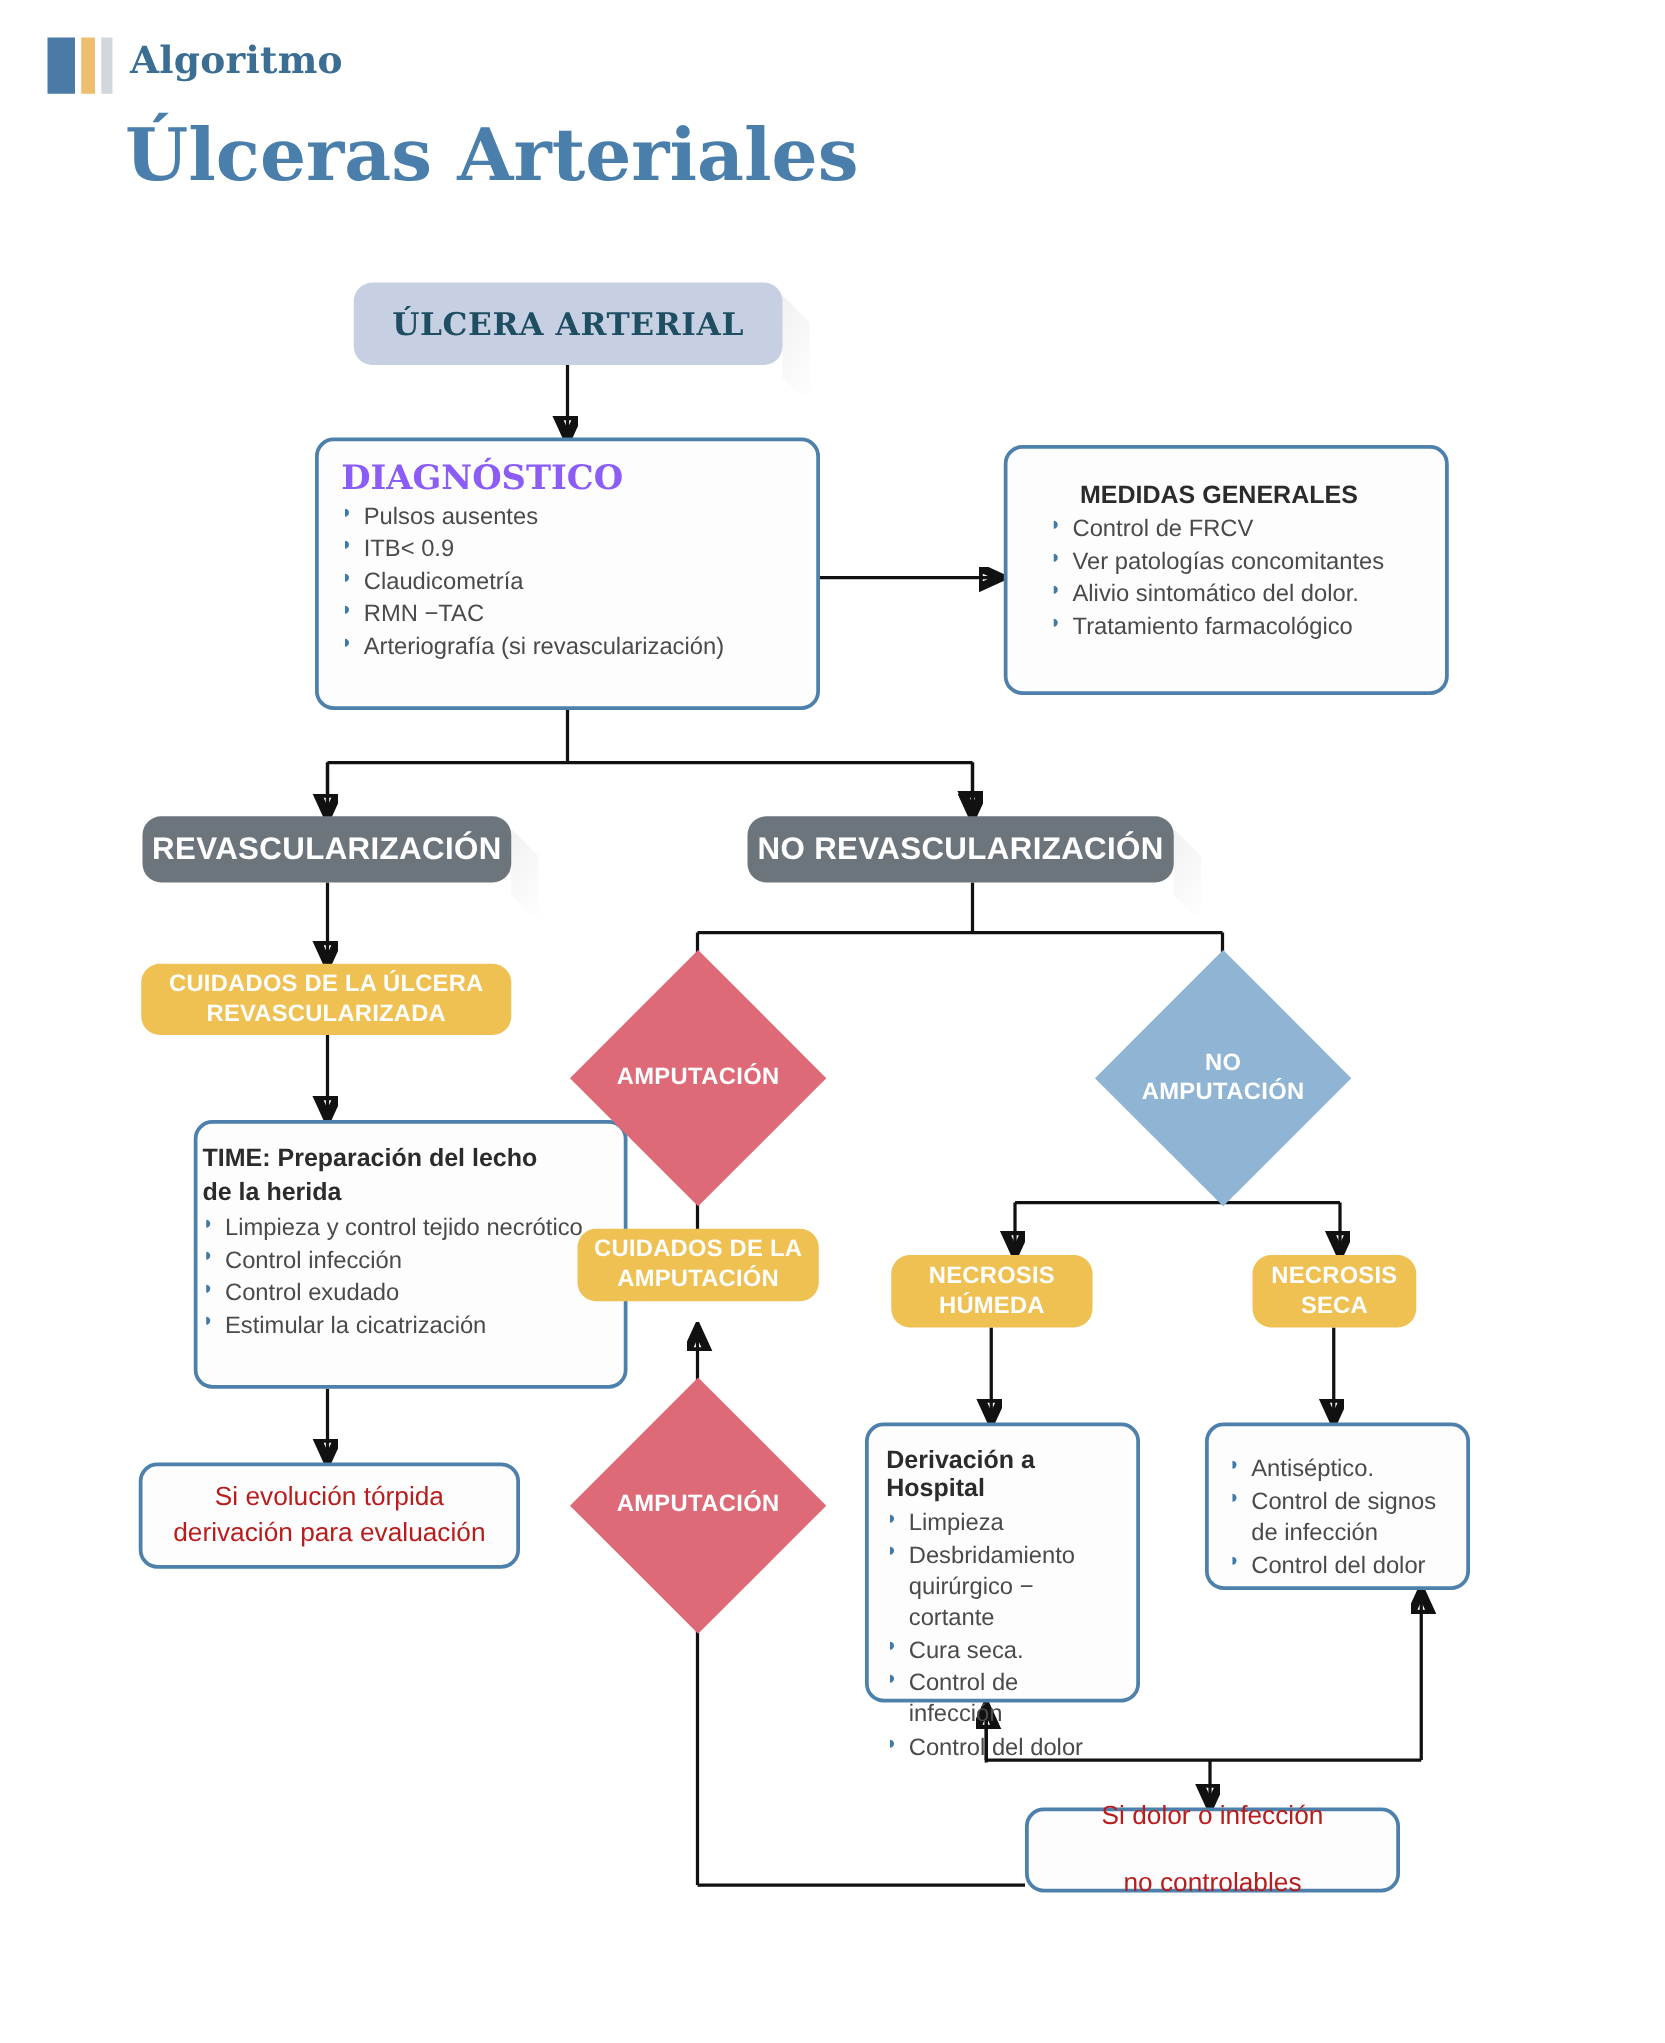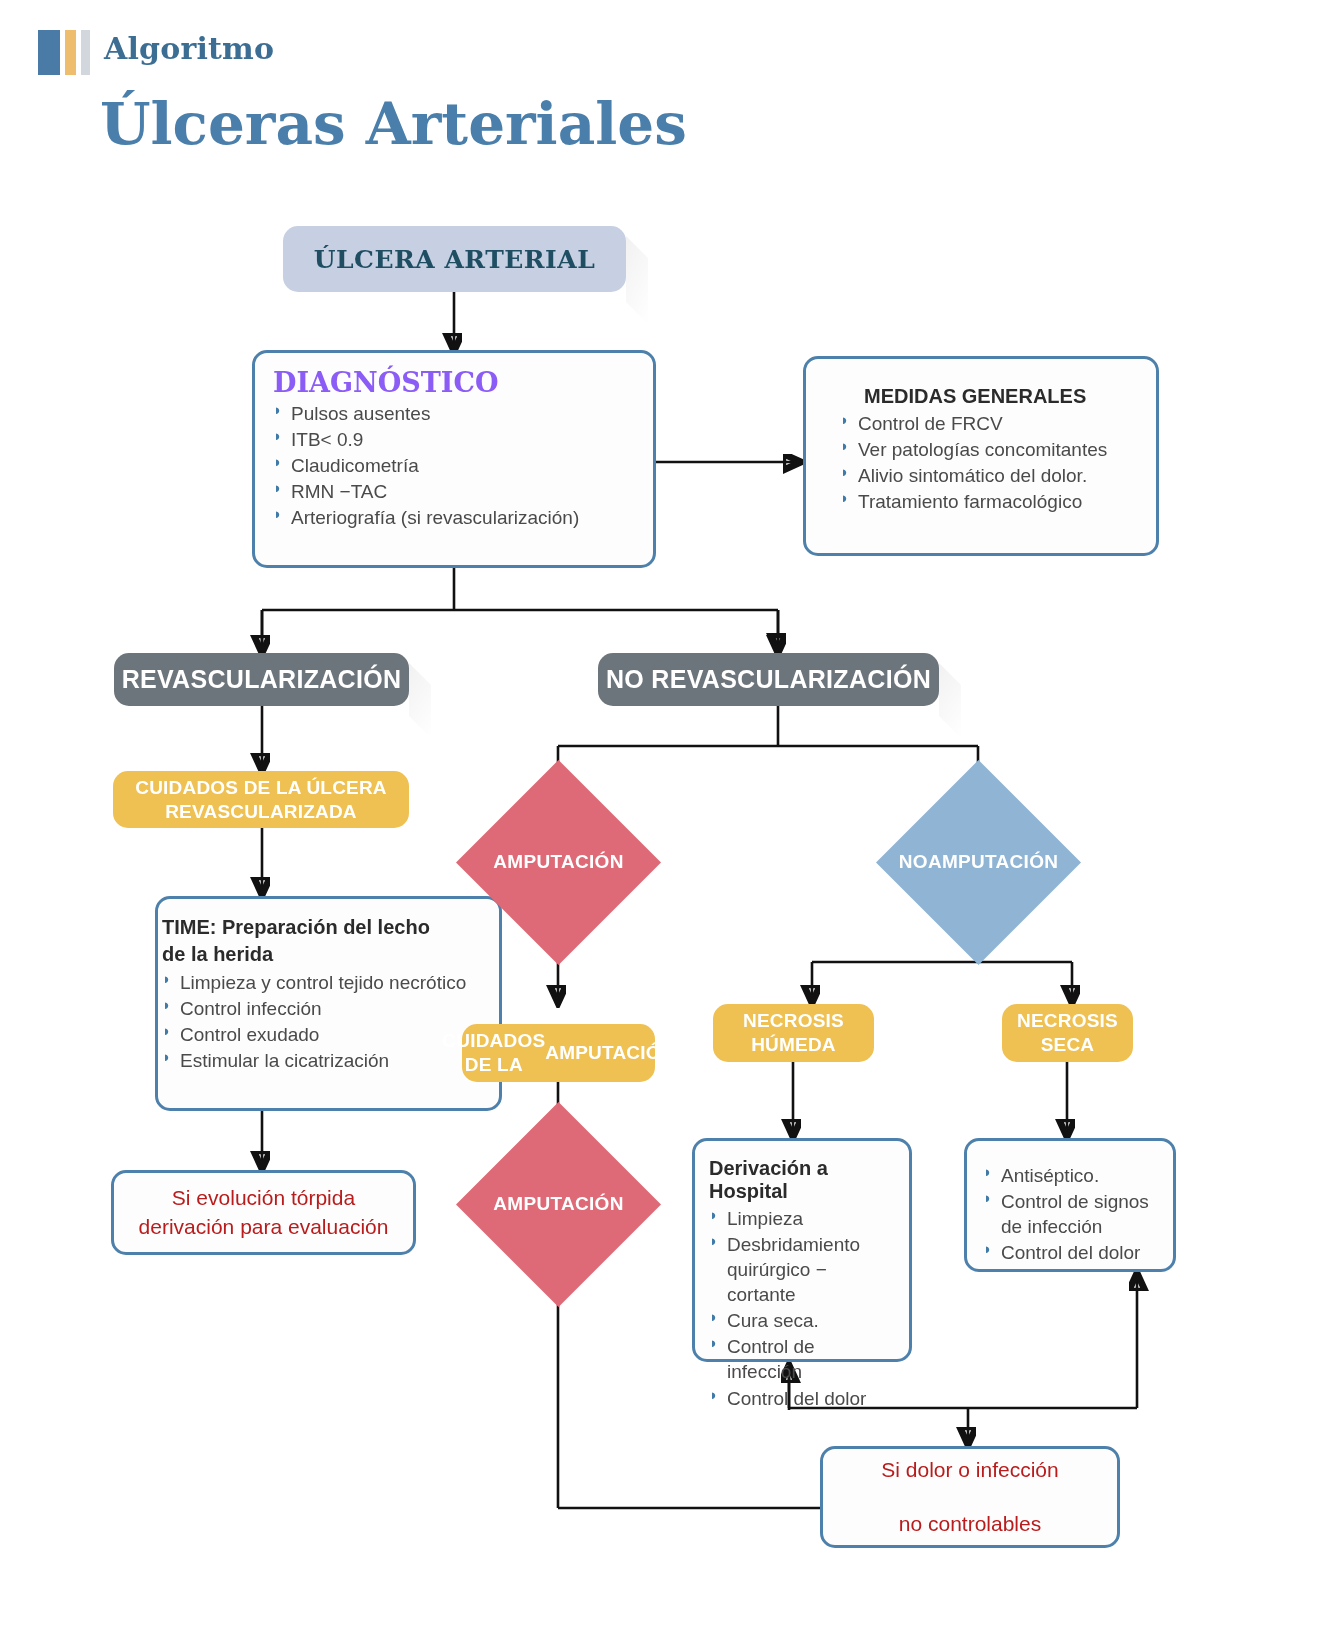--- a/index.html
+++ b/index.html
@@ -223,27 +223,27 @@
     <span>derivación para evaluación</span>
   </div>
 
   <div class="diamond dred" style="left:486px;top:790px;width:145px;height:145px;">
     <div class="shape"></div>
     <div class="lbl">AMPUTACIÓN</div>
   </div>
 
   <div class="diamond dblue" style="left:906px;top:790px;width:145px;height:145px;">
     <div class="shape"></div>
-    <div class="lbl" style="flex-direction:row;">
+    <div class="lbl" style="flex-direction:column;">
       <span>NO</span>
       <span>AMPUTACIÓN</span>
     </div>
   </div>
 
-  <div class="node yellowbox" style="left:462px;top:1024px;width:193px;height:58px;flex-direction:row;">
+  <div class="node yellowbox" style="left:462px;top:983px;width:193px;height:58px;flex-direction:column;">
     <span>CUIDADOS DE LA</span>
     <span>AMPUTACIÓN</span>
   </div>
 
   <div class="diamond dred" style="left:486px;top:1132px;width:145px;height:145px;">
     <div class="shape"></div>
     <div class="lbl">AMPUTACIÓN</div>
   </div>
 
   <div class="node yellowbox" style="left:713px;top:1004px;width:161px;height:58px;flex-direction:column;">
@@ -268,18 +268,18 @@
   </div>
 
   <div class="node infobox" style="left:964px;top:1138px;width:212px;height:134px;padding:22px 8px 8px 16px;">
     <ul>
       <li>Antiséptico.</li>
       <li>Control de signos de infección</li>
       <li>Control del dolor</li>
     </ul>
   </div>
 
-  <div class="node plainbox" style="left:820px;top:1446px;width:300px;height:102px;flex-direction:column;gap:26px;">
+  <div class="node plainbox" style="left:820px;top:1446px;width:300px;height:68px;flex-direction:column;gap:26px;">
     <span>Si dolor o infección</span>
     <span>no controlables</span>
   </div>
 
 </div>
 
 </body></html>

